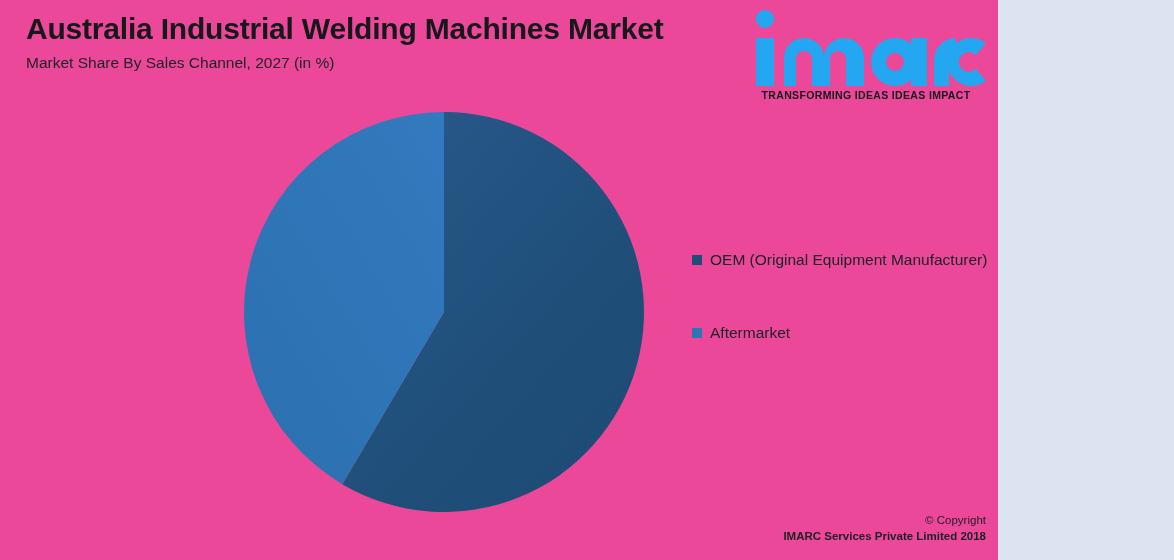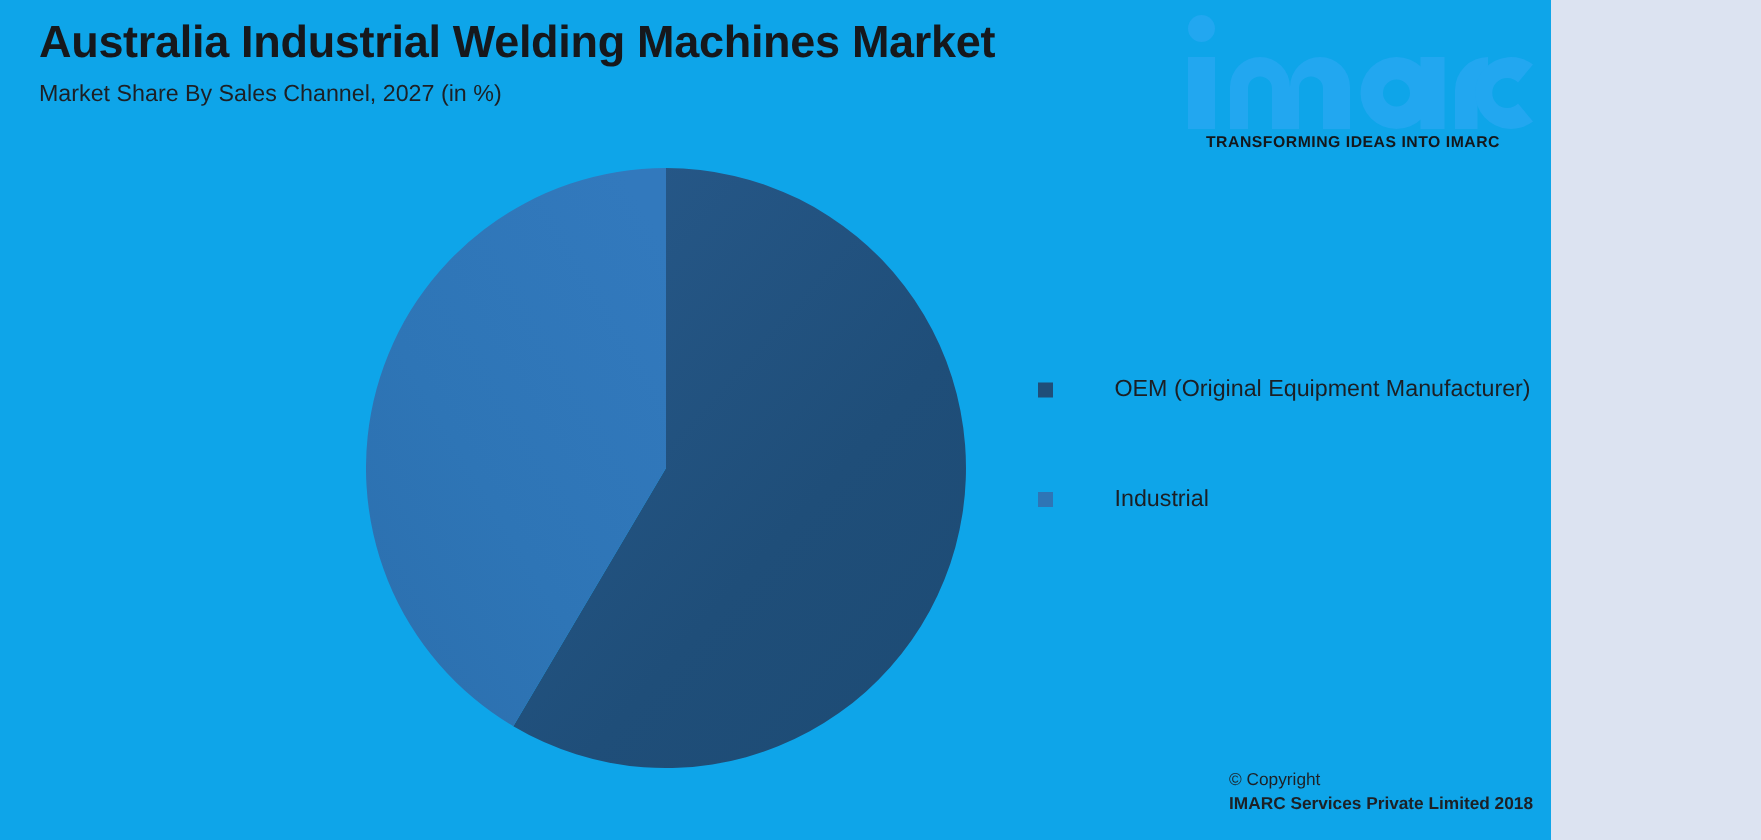--- a/index.html
+++ b/index.html
@@ -12,22 +12,21 @@
     background: #dce3f1;
     font-family: "Liberation Sans", sans-serif;
     overflow: hidden;
     position: relative;
   }
 
   #canvas {
     position: relative;
     width: 998px;
     height: 560px;
-    background: #0ea5e9;
-    padding-left: 36px;
+    background: #ec4899;
   }
 
   
   #header-block {
     position: absolute;
     left: 26px;
     top: 10px;
     width: 760px;
   }
   #chart-title {
@@ -89,21 +88,20 @@
     position: absolute;
     left: 692px;
     top: 247px;
     width: 420px;
   }
   .legend-row {
     display: flex;
     align-items: center;
     height: 26px;
     margin-bottom: 47px;
-    gap: 33px;
   }
   .legend-row:last-child { margin-bottom: 0; }
   .legend-swatch {
     width: 10px;
     height: 10px;
     flex: 0 0 10px;
     margin-right: 8px;
   }
   .legend-label {
     font-family: "Liberation Sans", sans-serif;
@@ -111,21 +109,21 @@
     color: #1c1f24;
     white-space: nowrap;
     line-height: 20px;
   }
 
   
   #copyright-block {
     position: absolute;
     right: 12px;
     bottom: 16px;
-    text-align: left;
+    text-align: right;
     font-family: "Liberation Sans", sans-serif;
     font-size: 11.5px;
     color: #1d2025;
     line-height: 16px;
   }
   #copyright-line1 { display: block; }
   #copyright-line2 { display: block; font-weight: bold; }
 </style>
 </head>
 <body>
@@ -149,21 +147,21 @@
       <path d="M152 54 a24 24 0 1 0 0 0.1 Z M152 54 a24 24 0 1 1 0 0.2 Z" fill="none"></path>
       <g fill="#22a7f0">
         <path d="M151 30 a24 24 0 1 0 0 48 a24 24 0 0 0 0-48 Z M151 45 a9 9 0 1 1 0 18 a9 9 0 0 1 0-18 Z"></path>
         <rect x="167" y="30" width="16" height="48"></rect>
       </g>
 
       <path d="M190 78 V52 a22 22 0 0 1 22 -22 v16 a7 7 0 0 0 -7 7 V78 Z" fill="#22a7f0"></path>
 
       <path d="M242 35 a24 24 0 1 0 0 38 l-10 -12 a10 10 0 1 1 0 -14 Z" fill="#22a7f0"></path>
     </svg>
-    <div id="logo-tagline">TRANSFORMING IDEAS INTO IMARC</div>
+    <div id="logo-tagline">TRANSFORMING IDEAS IDEAS IMPACT</div>
   </div>
 
   <div id="pie-wrap">
     <svg id="pie-svg" width="400" height="400" viewBox="0 0 400 400">
       <defs>
         <linearGradient id="gradOem" x1="0.15" y1="0" x2="0.9" y2="1">
           <stop offset="0%" stop-color="#255a88"></stop>
           <stop offset="55%" stop-color="#1f4e79"></stop>
           <stop offset="100%" stop-color="#1b4straight"></stop>
         </linearGradient>
@@ -185,21 +183,21 @@
     </svg>
   </div>
 
   <div id="legend">
     <div class="legend-row">
       <span class="legend-swatch" style="background:#1f4e79;"></span>
       <span class="legend-label">OEM (Original Equipment Manufacturer)</span>
     </div>
     <div class="legend-row">
       <span class="legend-swatch" style="background:#2e75b6;"></span>
-      <span class="legend-label">Industrial</span>
+      <span class="legend-label">Aftermarket</span>
     </div>
   </div>
 
   <div id="copyright-block">
     <span id="copyright-line1">© Copyright</span>
     <span id="copyright-line2">IMARC Services Private Limited 2018</span>
   </div>
 
 </div>
 

